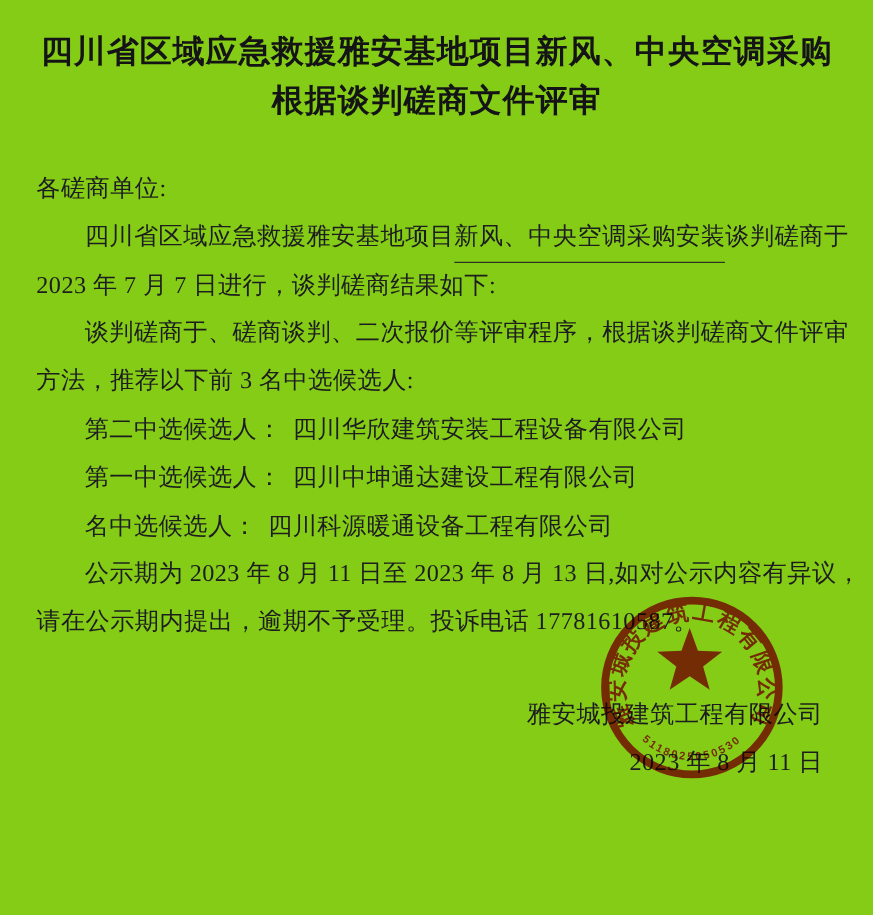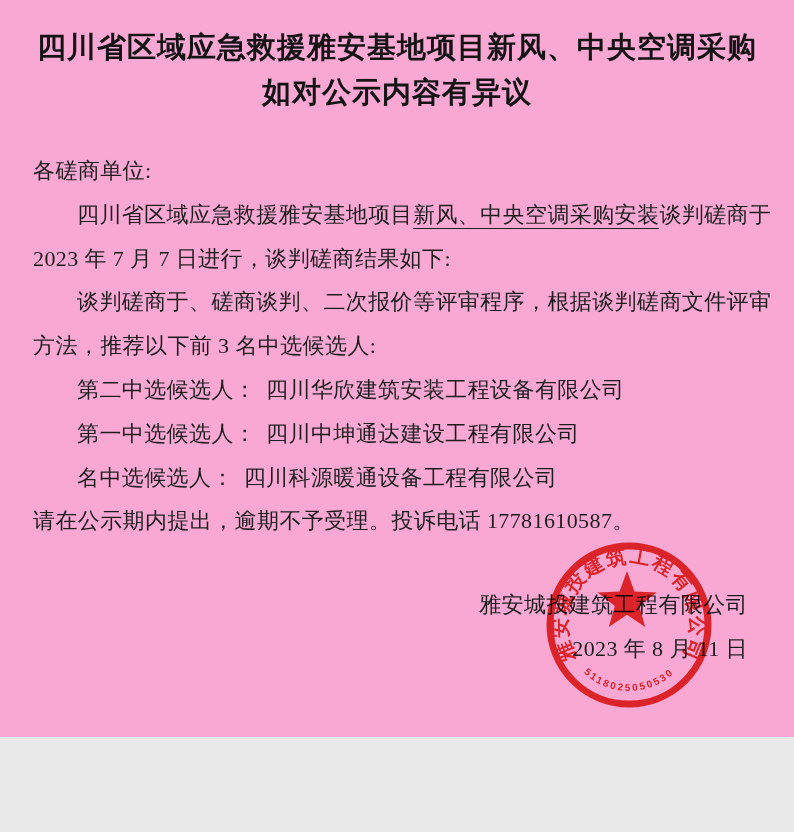--- a/index.html
+++ b/index.html
@@ -3,23 +3,23 @@
 <meta charset="utf-8">
 <style>
   html, body {
     margin: 0;
     padding: 0;
     background: #e8e8e8;
   }
   .page {
     position: relative;
     width: 794px;
-    height: 737px;
+    height: 832px;
     margin: 0 auto;
-    background: #f9a8d4;
+    background: #84cc16;
     overflow: hidden;
     color: #1d1d20;
     font-family: "Liberation Serif", "DejaVu Serif", serif;
   }
   
   .doc-title {
     margin: 0;
     padding-top: 25px;
     text-align: center;
     font-family: "Liberation Sans", "DejaVu Sans", sans-serif;
@@ -37,21 +37,21 @@
     line-height: 43.8px;
     letter-spacing: 0.4px;
   }
   .doc-body p {
     margin: 0;
     white-space: nowrap;
   }
   .indent { text-indent: 2em; }
   .ul {
     border-bottom: 1.6px solid #232326;
-    padding-bottom: 1px;
+    padding-bottom: 11px;
   }
   .cand-label { margin-right: 0.45em; }
   
   .signature {
     margin: 40px 46px 0 0;
     text-align: right;
     font-size: 22px;
     line-height: 43.8px;
     letter-spacing: 0.4px;
   }
@@ -88,36 +88,37 @@
     letter-spacing: 2.2px;
   }
 </style>
 </head>
 <body>
 
 <div class="page">
 
   <h1 class="doc-title">
     <span class="tline">四川省区域应急救援雅安基地项目新风、中央空调采购</span>
-    <span class="tline">如对公示内容有异议</span>
+    <span class="tline">根据谈判磋商文件评审</span>
   </h1>
 
   <div class="doc-body">
     <p>各磋商单位:</p>
 
     <p class="indent"><span>四川省区域应急救援雅安基地项目</span><span class="ul">新风、中央空调采购安装</span><span>谈判磋商于</span></p>
     <p>2023 年 7 月 7 日进行，谈判磋商结果如下:</p>
 
     <p class="indent">谈判磋商于、磋商谈判、二次报价等评审程序，根据谈判磋商文件评审</p>
     <p>方法，推荐以下前 3 名中选候选人:</p>
 
     <p class="indent"><span class="cand-label">第二中选候选人：</span><span>四川华欣建筑安装工程设备有限公司</span></p>
     <p class="indent"><span class="cand-label">第一中选候选人：</span><span>四川中坤通达建设工程有限公司</span></p>
     <p class="indent"><span class="cand-label">名中选候选人：</span><span>四川科源暖通设备工程有限公司</span></p>
 
+    <p class="indent">公示期为 2023 年 8 月 11 日至 2023 年 8 月 13 日,如对公示内容有异议，</p>
     <p>请在公示期内提出，逾期不予受理。投诉电话 17781610587。</p>
   </div>
 
   <div class="signature">
     <p>雅安城投建筑工程有限公司</p>
     <p>2023 年 8 月 11 日</p>
   </div>
 
   <svg class="stamp" viewBox="0 0 190 190" xmlns="http://www.w3.org/2000/svg">
     <defs>

